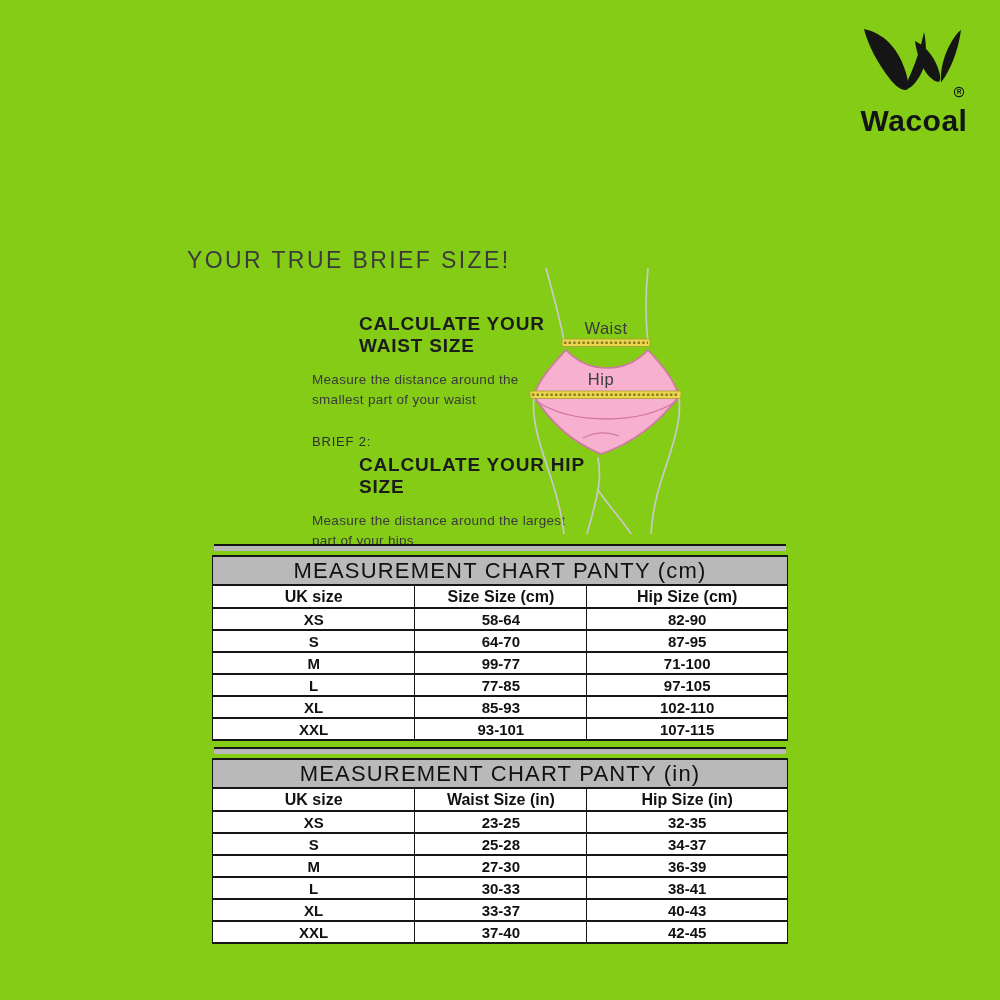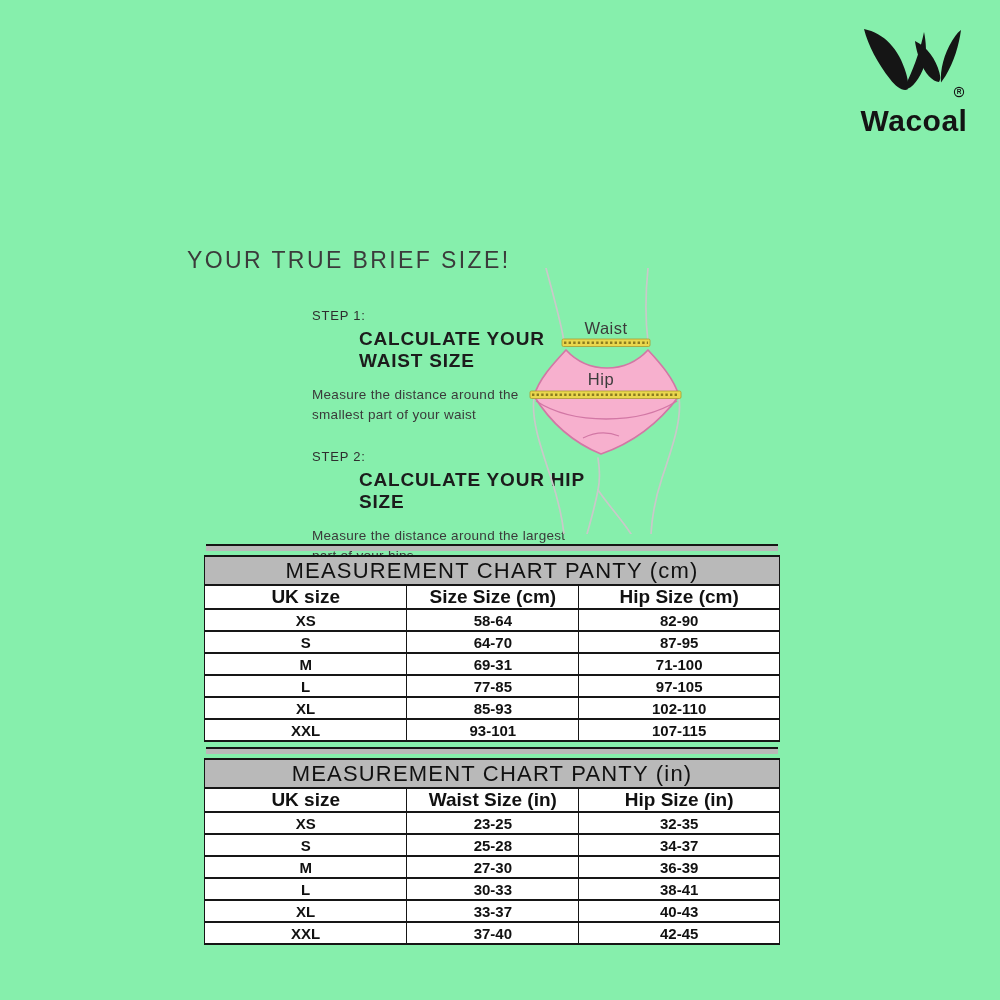--- a/index.html
+++ b/index.html
@@ -1,19 +1,19 @@
 <!DOCTYPE html>
 <html><head>
 <meta charset="utf-8">
 <style>
   * { margin:0; padding:0; box-sizing:border-box; }
   html,body { background:#ffffff; }
   body { font-family:"Liberation Sans", sans-serif; }
   .page {
-    position:relative; width:1000px; height:1000px; background:#86efac;
+    position:relative; width:1000px; height:1000px; background:#84cc16;
     overflow:hidden; margin:0 auto;
   }
 
   
   .logo { position:absolute; top:28px; left:856px; width:116px; text-align:center; }
   .logo svg { display:block; margin:0 auto; }
   .logo-word {
     font-size:30px; font-weight:700; color:#141414; letter-spacing:0.5px;
     margin-top:0px; line-height:1;
   }
@@ -33,38 +33,38 @@
   .step-heading { font-size:19px; font-weight:700; letter-spacing:0.8px; color:#1c1c1c; margin-top:5px;margin-left:47px; }
   .step-body {
     font-size:13.5px; color:#3a3a3a; line-height:1.5; margin-top:13px;
     letter-spacing:0.3px; white-space:pre-line;
   }
 
   
   .diagram { position:absolute; left:513px; top:268px; width:228px; height:266px; }
 
   
-  .size-table-wrap { position:absolute; left:204px; width:576px; }
+  .size-table-wrap { position:absolute; left:212px; width:576px; }
   .wrap-cm { top:544px; }
   .wrap-in { top:747px; }
   .cap-strip {
     height:7px; background:#b9b9b9; border-top:2px solid #161616;
     margin:0 2px 4px 2px;
   }
   table.size-table { border-collapse:collapse; width:100%; table-layout:fixed; background:#fff; }
   table.size-table th, table.size-table td {
     border-left:1.5px solid #161616; border-right:1.5px solid #161616;
     border-top:2.2px solid #161616; border-bottom:2.2px solid #161616;
     text-align:center; vertical-align:middle; color:#111; padding:0;
   }
   .title-cell {
     background:#b9b9b9; height:29px; font-size:22px; font-weight:400;
     letter-spacing:1.2px; color:#2a2a2a;
   }
-  .col-head { height:23px; font-size:19px; font-weight:700; }
+  .col-head { height:23px; font-size:16px; font-weight:700; }
   table.size-table td { height:22px; font-size:15px; font-weight:700; }
 </style>
 </head>
 <body>
 
 <div class="page">
 
   <div class="logo">
     <svg width="104" height="78" viewBox="0 0 104 78">
       <g fill="#151515">
@@ -78,27 +78,26 @@
         <text x="97" y="66.4" text-anchor="middle" font-size="6.5" font-family="Liberation Sans, sans-serif" fill="#151515" font-weight="700">R</text>
       </g>
     </svg>
     <div class="logo-word">Wacoal</div>
   </div>
 
   <div class="hero-sub">YOUR TRUE BRIEF SIZE!</div>
 
   <div class="steps">
     <div class="step">
-      <div class="step-label">STEP 1:</div>
       <div class="step-heading">CALCULATE YOUR WAIST SIZE</div>
       <div class="step-body">Measure the distance around the
 smallest part of your waist</div>
     </div>
     <div class="step">
-      <div class="step-label">STEP 2:</div>
+      <div class="step-label">BRIEF 2:</div>
       <div class="step-heading">CALCULATE YOUR HIP SIZE</div>
       <div class="step-body">Measure the distance around the largest
 part of your hips</div>
     </div>
   </div>
 
   <div class="diagram">
     <svg width="228" height="266" viewBox="0 0 228 266">
 
       <g stroke="#c9c9c9" stroke-width="1.7" fill="none" stroke-linecap="round">
@@ -160,21 +159,21 @@
             <td>58-64</td>
             <td>82-90</td>
           </tr>
           <tr>
             <td>S</td>
             <td>64-70</td>
             <td>87-95</td>
           </tr>
           <tr>
             <td>M</td>
-            <td>69-31</td>
+            <td>99-77</td>
             <td>71-100</td>
           </tr>
           <tr>
             <td>L</td>
             <td>77-85</td>
             <td>97-105</td>
           </tr>
           <tr>
             <td>XL</td>
             <td>85-93</td>

